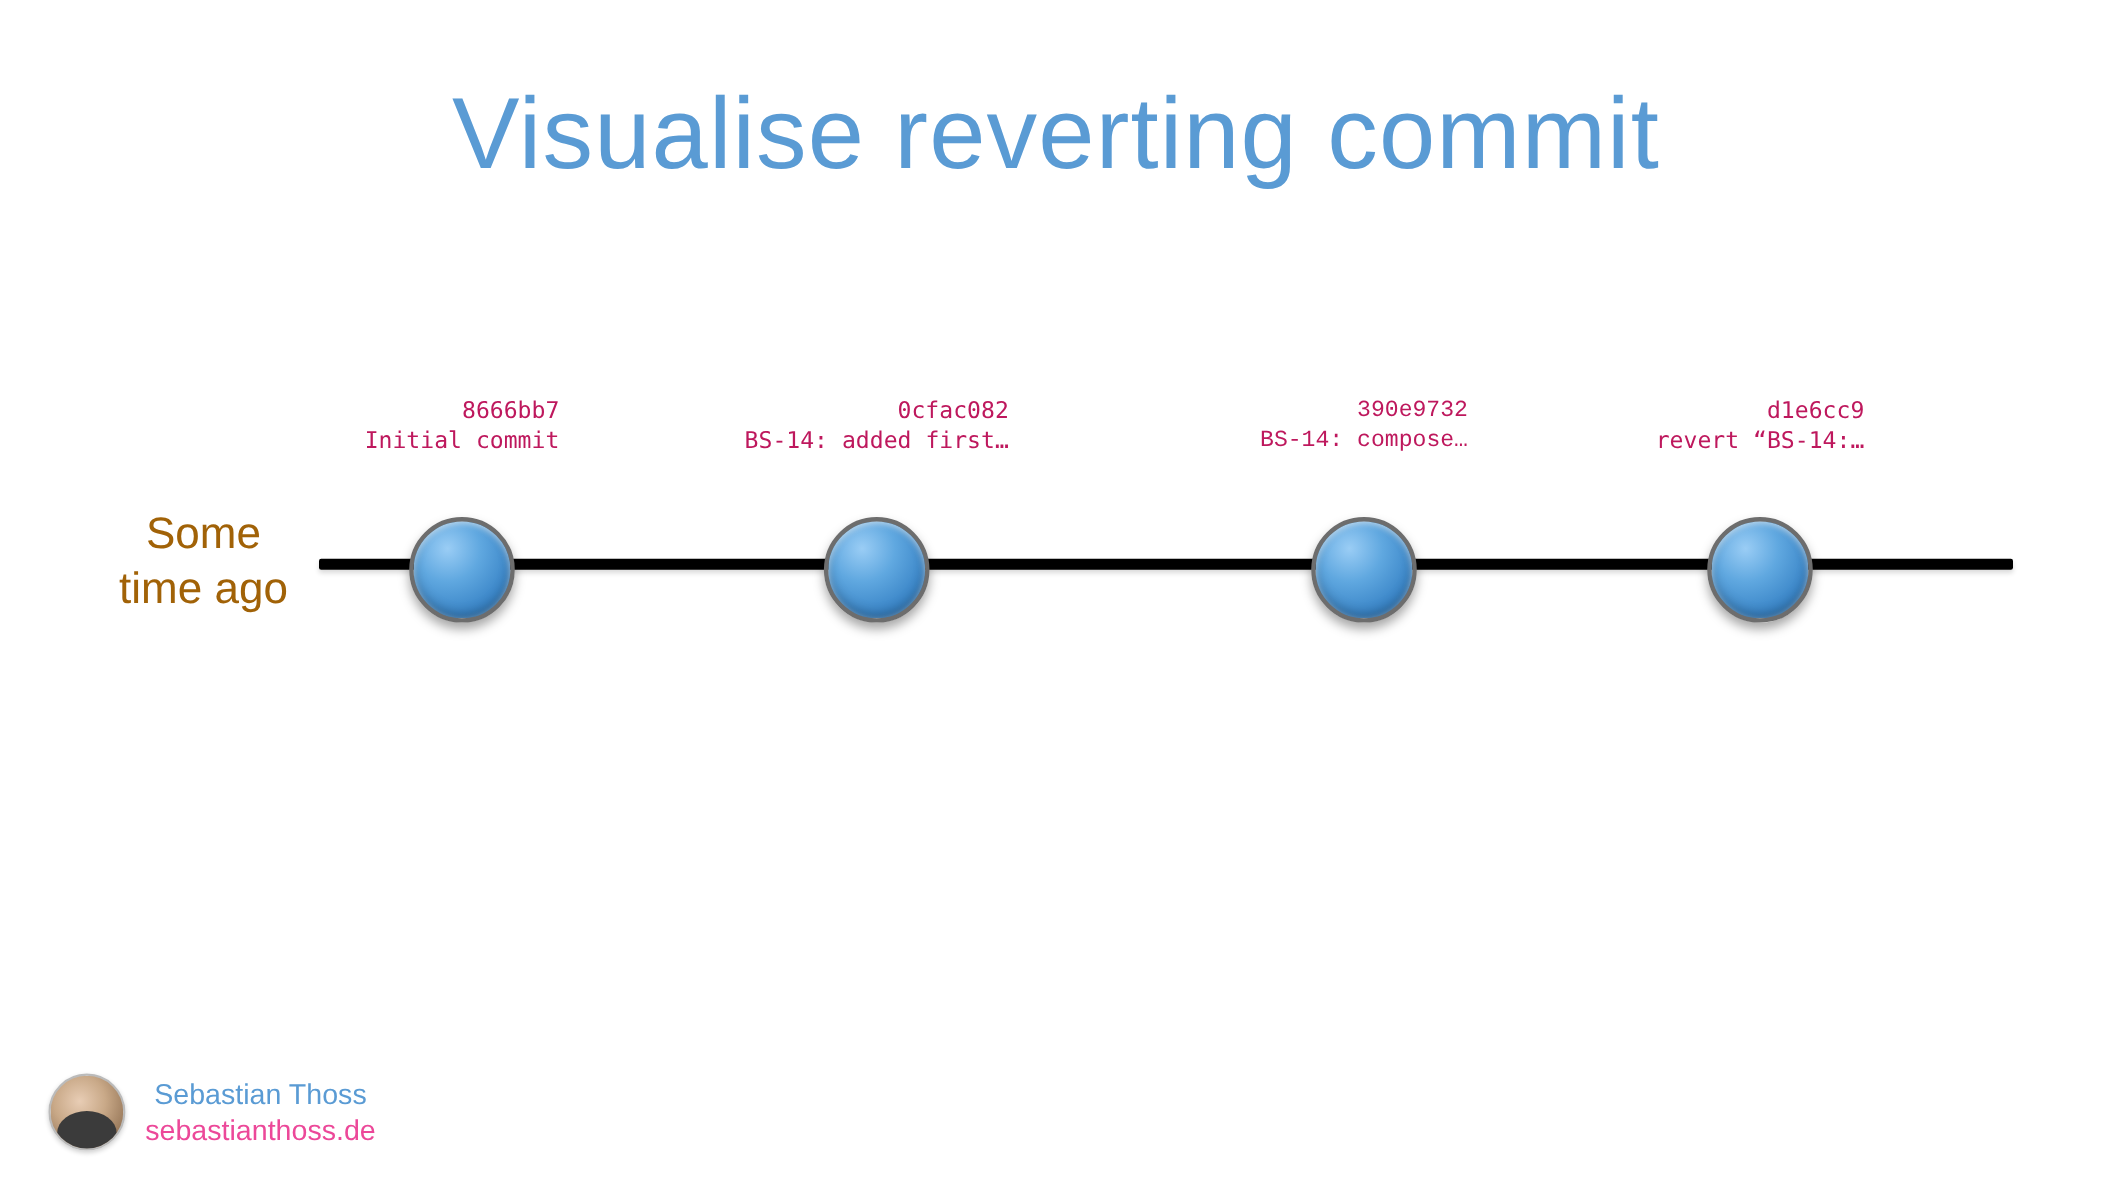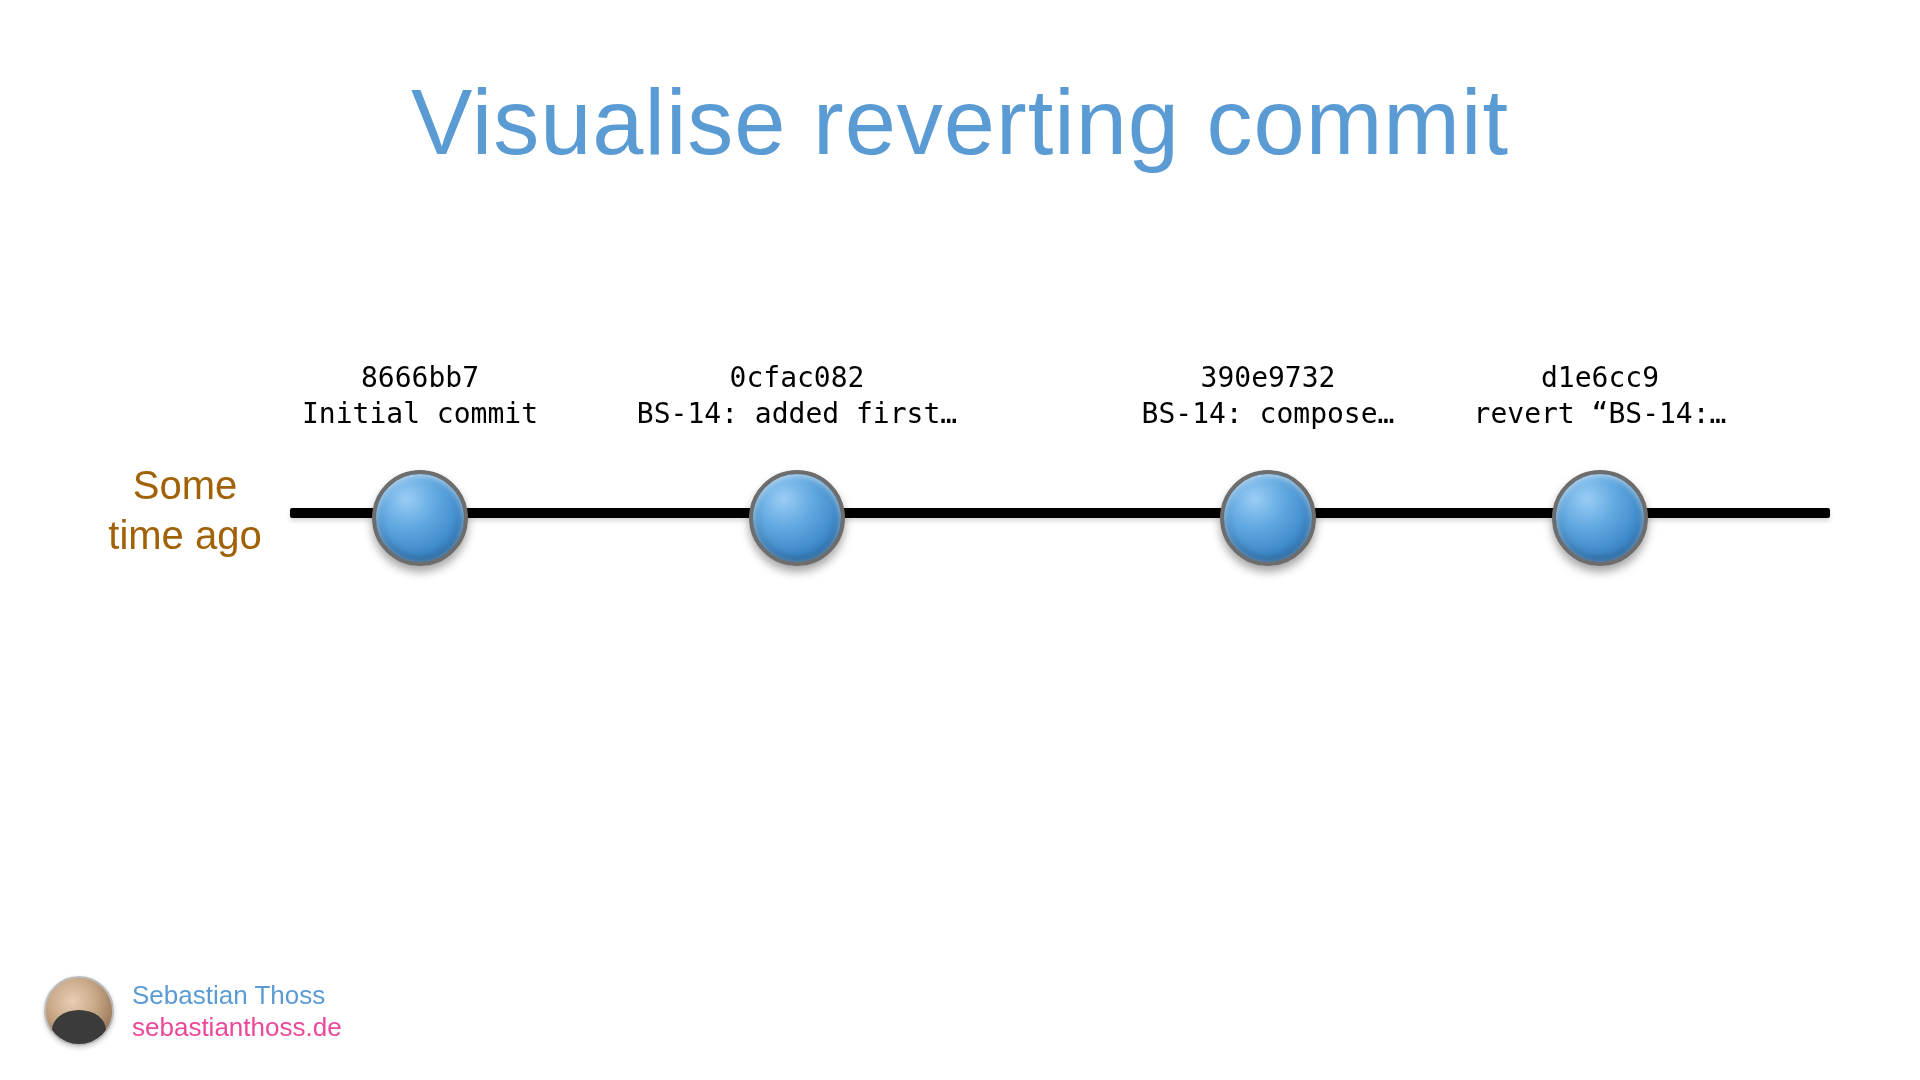--- a/index.html
+++ b/index.html
@@ -63,41 +63,42 @@
     box-shadow: inset 0 2px 6px rgba(255,255,255,0.6),
                 inset 0 -4px 10px rgba(0,0,0,0.25),
                 0 6px 10px rgba(0,0,0,0.35);
     border: 4px solid #6d6d6d;
     transform: translateX(-50%);
   }
 
   .commit-label {
     position: absolute;
     top: -80px;
-    text-align: center;
+    text-align: right;
     font-family: "Menlo", "Consolas", monospace;
-    font-size: 28px;
-    color: #000000;
+    font-size: 21px;
+    color: #be185d;
     line-height: 1.3;
     white-space: nowrap;
     transform: translateX(-50%);
   }
 
   .c1 { left: 330px; }
   .c2 { left: 707px; }
-  .c3 { left: 1178px; }
+  .c3 { left: 1150px; font-family: Liberation Mono, monospace; }
   .c4 { left: 1510px; }
 
   .author-block {
     position: absolute;
     left: 44px;
     bottom: 34px;
     display: flex;
     align-items: center;
     gap: 18px;
+    text-align: center;
   }
   .avatar {
     width: 70px; height: 70px;
     border-radius: 50%;
     background: radial-gradient(circle at 40% 35%, #e8cdb5 0%, #c9a988 40%, #7a5a3d 100%);
     border: 2px solid #bbb;
     box-shadow: 0 2px 5px rgba(0,0,0,0.2);
     position: relative;
     overflow: hidden;
   }

